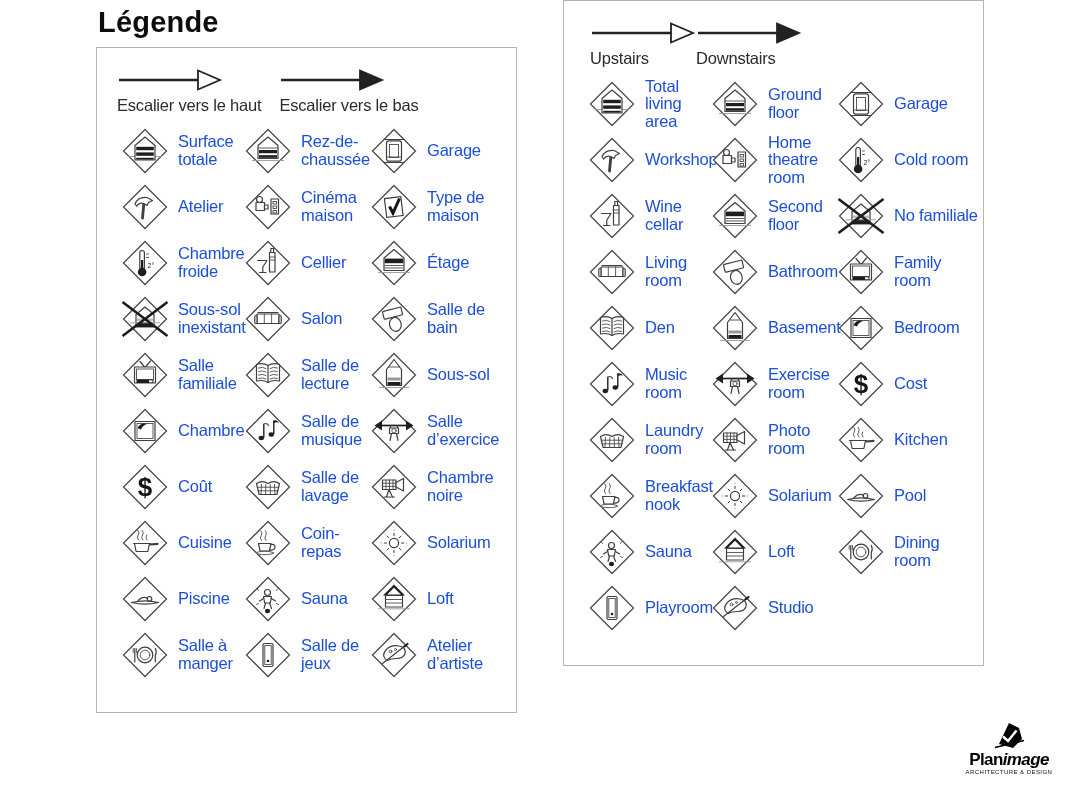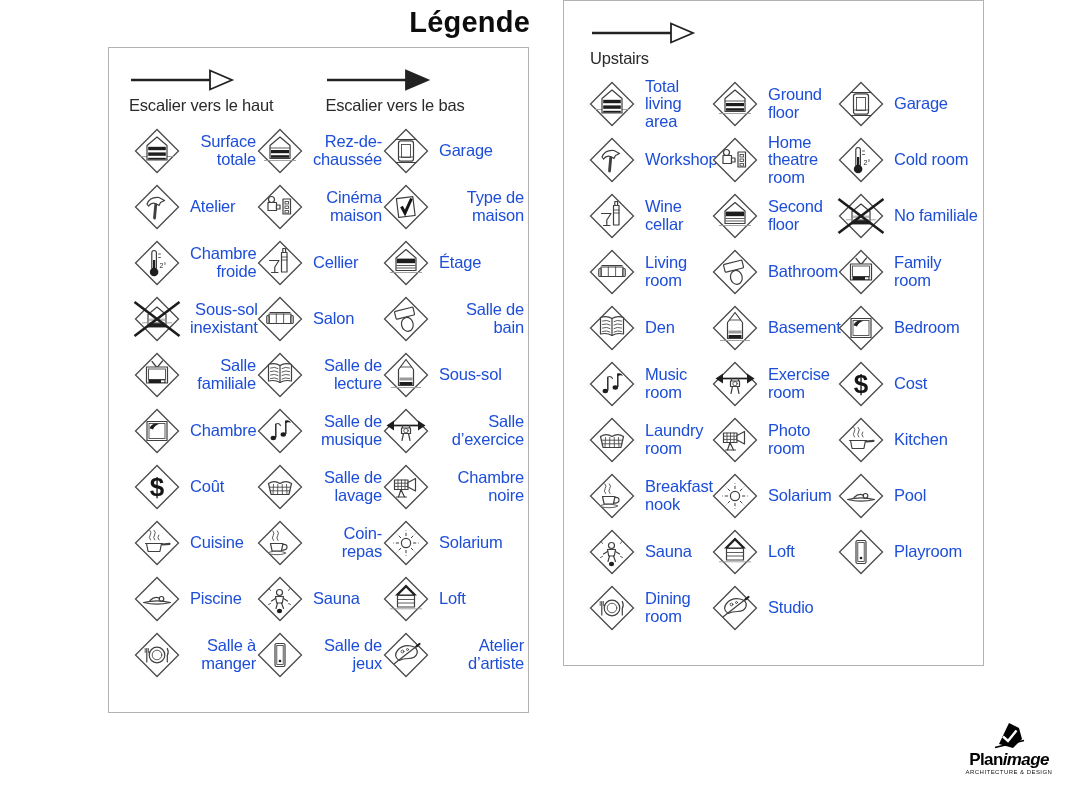--- a/index.html
+++ b/index.html
@@ -1,30 +1,30 @@
 <!DOCTYPE html>
 <html><head>
 <meta charset="utf-8">
 <style>
   html,body{margin:0;padding:0;}
   body{
     width:1080px;height:785px;background:#ffffff;overflow:hidden;position:relative;
     font-family:"Liberation Sans", sans-serif;color:#2b2b2b;
   }
   .panel-wrap{position:absolute;top:0;width:422px;}
-  .panel-wrap.french{left:108px;text-align:right;}
+  .panel-wrap.french{left:96px;}
   .panel-wrap.english{left:563px;}
   .ptitle{
     font-size:29px;font-weight:800;color:#0d0d0d;letter-spacing:.2px;
     margin:0 0 0 2px;height:47px;line-height:44px;
   }
   .pbox{
     width:419px;height:664px;border:1.5px solid #b3b3b3;background:#fff;position:relative;
   }
-  .arrows{display:flex;padding:20px 0 0 20px;gap:52px;}
+  .arrows{display:flex;padding:20px 0 0 20px;gap:18px;}
   .english .arrows{gap:0;padding-left:26px;}
   .arrow-group{display:flex;flex-direction:column;}
   .arrow-group svg{margin-bottom:4px;}
   .arrow-label{font-size:16.5px;letter-spacing:-.2px;color:#2b2b2b;white-space:nowrap;}
   .grid{display:grid;grid-template-columns:123px 126px 1fr;padding:8px 4px 0 24px;}
   .cell{height:56px;display:flex;align-items:center;}
   .dicon{width:48px;height:48px;flex:0 0 48px;}
   .clabel{margin-left:9px;font-size:16.5px;line-height:1.07;letter-spacing:-.2px;color:#1d4ed8;}
   .logo{position:absolute;right:16px;bottom:10px;width:110px;text-align:center;color:#000;}
   .logo svg{display:block;margin:0 auto 1px auto;}
@@ -399,20 +399,27 @@
     <section class="panel-wrap english">
       <div class="pbox">
         <div class="arrows">
           <div class="arrow-group">
             <svg width="106" height="24" viewBox="0 0 106 24">
               <line x1="2" y1="12" x2="81" y2="12" stroke="#222" stroke-width="2.5"></line>
               <polygon points="81,2.5 103,12 81,21.5" fill="#fff" stroke="#222" stroke-width="1.8"></polygon>
             </svg>
             <div class="arrow-label">Upstairs</div>
           </div>
+          <div class="arrow-group">
+            <svg width="106" height="24" viewBox="0 0 106 24">
+              <line x1="2" y1="12" x2="81" y2="12" stroke="#222" stroke-width="2.5"></line>
+              <polygon points="81,2.5 103,12 81,21.5" fill="#222" stroke="#222" stroke-width="1.8"></polygon>
+            </svg>
+            <div class="arrow-label">Downstairs</div>
+          </div>
         </div>
         <div class="grid">
           <div class="cell">
             <span class="dicon"><svg width="48" height="48" viewBox="0 0 48 48">
                 <polygon points="24,2.5 45.5,24 24,45.5 2.5,24" fill="#fff" stroke="#4a4a4a" stroke-width="1.3"></polygon>
                 <line x1="7" y1="29.5" x2="41" y2="29.5" stroke="#9a9a9a" stroke-width="0.9"></line>
                 <polygon points="24,10 34,18.5 34,33 14,33 14,18.5" fill="#fff" stroke="#3f3f3f" stroke-width="1.2" stroke-linecap="round" stroke-linejoin="round"></polygon>
                 <rect x="15.2" y="19.8" width="17.6" height="3.4" fill="#1e1e1e"></rect>
                 <rect x="15.2" y="25.4" width="17.6" height="3.4" fill="#1e1e1e"></rect>
                 <rect x="15.2" y="30.8" width="17.6" height="1.8" fill="#1e1e1e"></rect>
@@ -700,36 +707,36 @@
                 <rect x="15.5" y="20.5" width="17" height="11.5" fill="#fff" stroke="#3f3f3f" stroke-width="1.2" stroke-linecap="round" stroke-linejoin="round"></rect>
                 <line x1="15.5" y1="24.5" x2="32.5" y2="24.5" stroke="#3f3f3f" stroke-width="0.85" fill="none" stroke-linecap="round"></line>
                 <line x1="15.5" y1="28" x2="32.5" y2="28" stroke="#3f3f3f" stroke-width="0.85" fill="none" stroke-linecap="round"></line>
                 <line x1="8" y1="33.8" x2="40" y2="33.8" stroke="#9a9a9a" stroke-width="0.9"></line>
               </svg></span>
             <span class="clabel">Loft</span>
           </div>
           <div class="cell">
             <span class="dicon"><svg width="48" height="48" viewBox="0 0 48 48">
                 <polygon points="24,2.5 45.5,24 24,45.5 2.5,24" fill="#fff" stroke="#4a4a4a" stroke-width="1.3"></polygon>
-                <rect x="19" y="12.5" width="10" height="23" rx="1.5" fill="#fff" stroke="#3f3f3f" stroke-width="1.2" stroke-linecap="round" stroke-linejoin="round"></rect>
-                <rect x="20.8" y="14.5" width="6.4" height="19" stroke="#3f3f3f" stroke-width="0.85" fill="none" stroke-linecap="round"></rect>
-                <circle cx="24" cy="30" r="1.3" fill="#1e1e1e"></circle>
-              </svg></span>
-            <span class="clabel">Playroom</span>
-          </div>
-          <div class="cell">
-            <span class="dicon"><svg width="48" height="48" viewBox="0 0 48 48">
-                <polygon points="24,2.5 45.5,24 24,45.5 2.5,24" fill="#fff" stroke="#4a4a4a" stroke-width="1.3"></polygon>
                 <circle cx="24" cy="24" r="7.8" fill="#fff" stroke="#3f3f3f" stroke-width="1.2" stroke-linecap="round" stroke-linejoin="round"></circle>
                 <circle cx="24" cy="24" r="4.8" stroke="#3f3f3f" stroke-width="0.85" fill="none" stroke-linecap="round"></circle>
                 <line x1="13.8" y1="17.5" x2="13.8" y2="31" stroke="#3f3f3f" stroke-width="1.2" fill="none" stroke-linecap="round" stroke-linejoin="round"></line>
                 <path d="M12.2,17.5 v4 M15.4,17.5 v4" stroke="#3f3f3f" stroke-width="0.85" fill="none" stroke-linecap="round"></path>
                 <path d="M34.3,17.5 q1.8,3.5 0,7 l0,6.5" stroke="#3f3f3f" stroke-width="1.2" fill="none" stroke-linecap="round" stroke-linejoin="round"></path>
               </svg></span>
             <span class="clabel">Dining room</span>
+          </div>
+          <div class="cell">
+            <span class="dicon"><svg width="48" height="48" viewBox="0 0 48 48">
+                <polygon points="24,2.5 45.5,24 24,45.5 2.5,24" fill="#fff" stroke="#4a4a4a" stroke-width="1.3"></polygon>
+                <rect x="19" y="12.5" width="10" height="23" rx="1.5" fill="#fff" stroke="#3f3f3f" stroke-width="1.2" stroke-linecap="round" stroke-linejoin="round"></rect>
+                <rect x="20.8" y="14.5" width="6.4" height="19" stroke="#3f3f3f" stroke-width="0.85" fill="none" stroke-linecap="round"></rect>
+                <circle cx="24" cy="30" r="1.3" fill="#1e1e1e"></circle>
+              </svg></span>
+            <span class="clabel">Playroom</span>
           </div>
           <div class="cell">
             <span class="dicon"><svg width="48" height="48" viewBox="0 0 48 48">
                 <polygon points="24,2.5 45.5,24 24,45.5 2.5,24" fill="#fff" stroke="#4a4a4a" stroke-width="1.3"></polygon>
                 <path d="M17,29.5 Q11,25 15.5,19.5 Q20.5,13.5 29,15 Q36.5,16.5 35,22.5 Q33.5,27.5 26.5,27.5 Q21,27.5 17,29.5 Z" fill="#fff" stroke="#3f3f3f" stroke-width="1.2" stroke-linecap="round" stroke-linejoin="round"></path>
                 <circle cx="20.5" cy="20.5" r="1.4" stroke="#3f3f3f" stroke-width="0.85" fill="none" stroke-linecap="round"></circle>
                 <circle cx="25.5" cy="18.5" r="1" stroke="#3f3f3f" stroke-width="0.85" fill="none" stroke-linecap="round"></circle>
                 <line x1="12.5" y1="32.5" x2="35.5" y2="14.5" stroke="#3f3f3f" stroke-width="1.2" fill="none" stroke-linecap="round" stroke-linejoin="round"></line>
                 <line x1="34.5" y1="15.3" x2="37.5" y2="13" stroke="#1e1e1e" stroke-width="2.2" stroke-linecap="round"></line>
               </svg></span>

